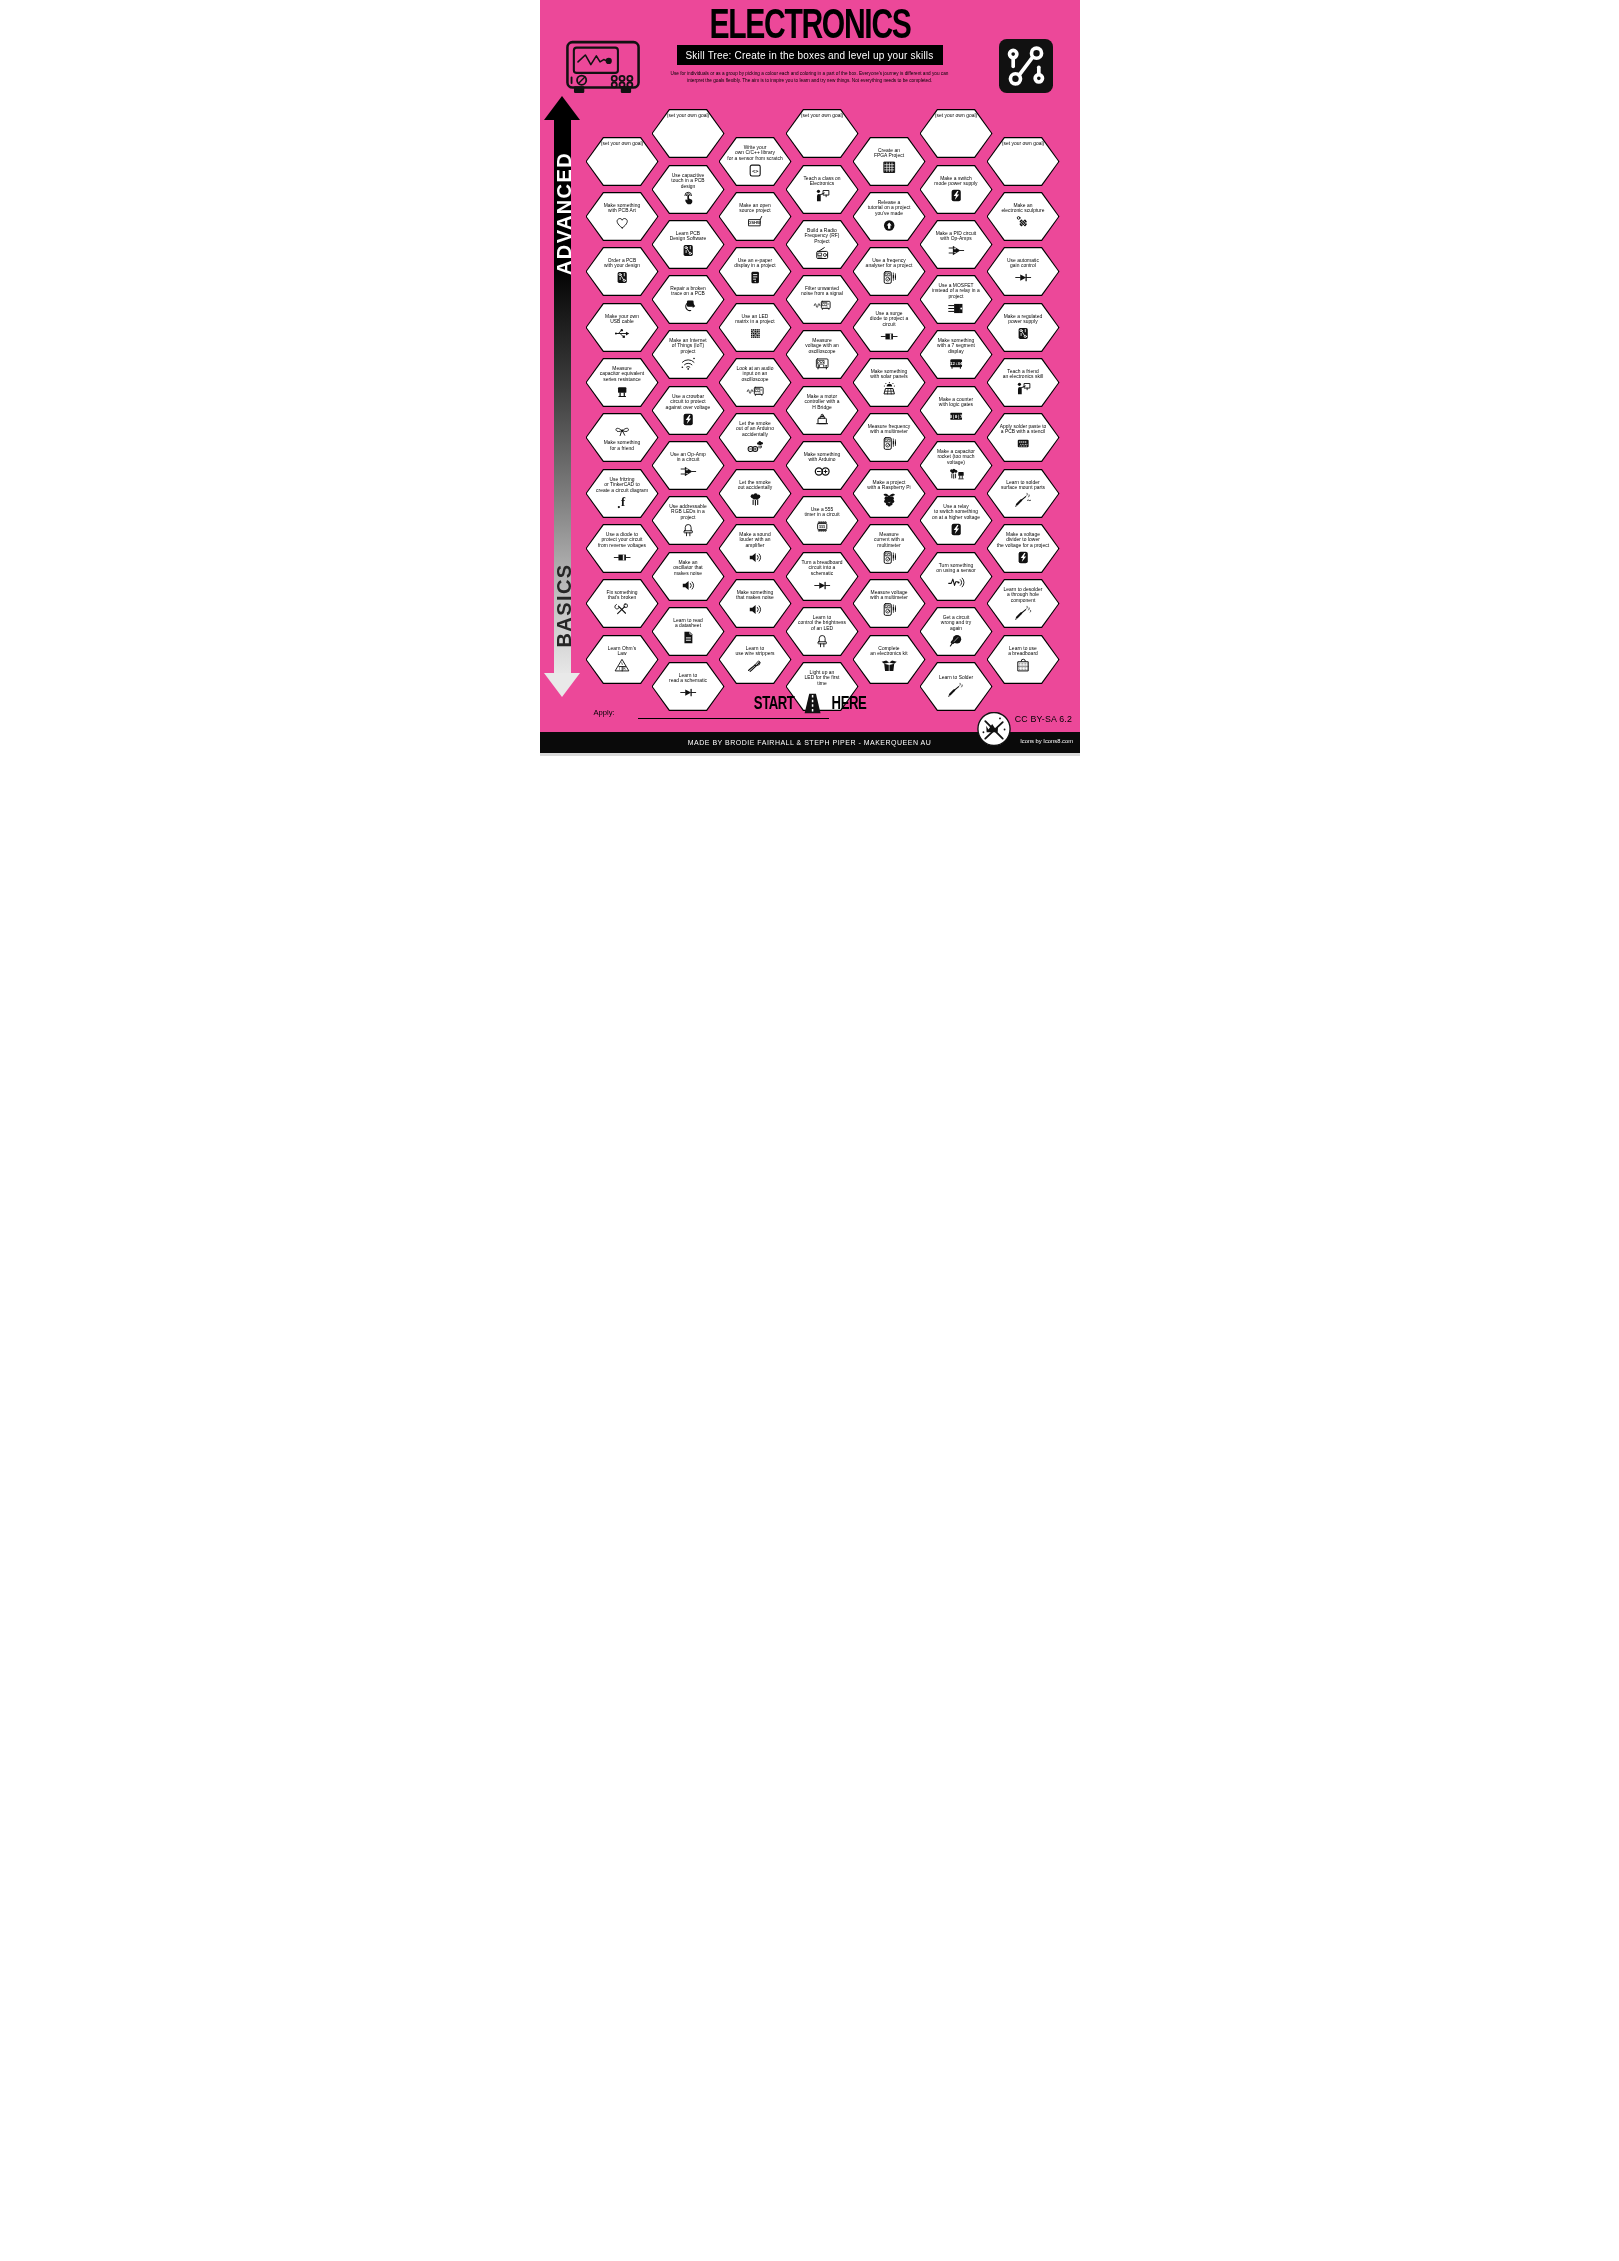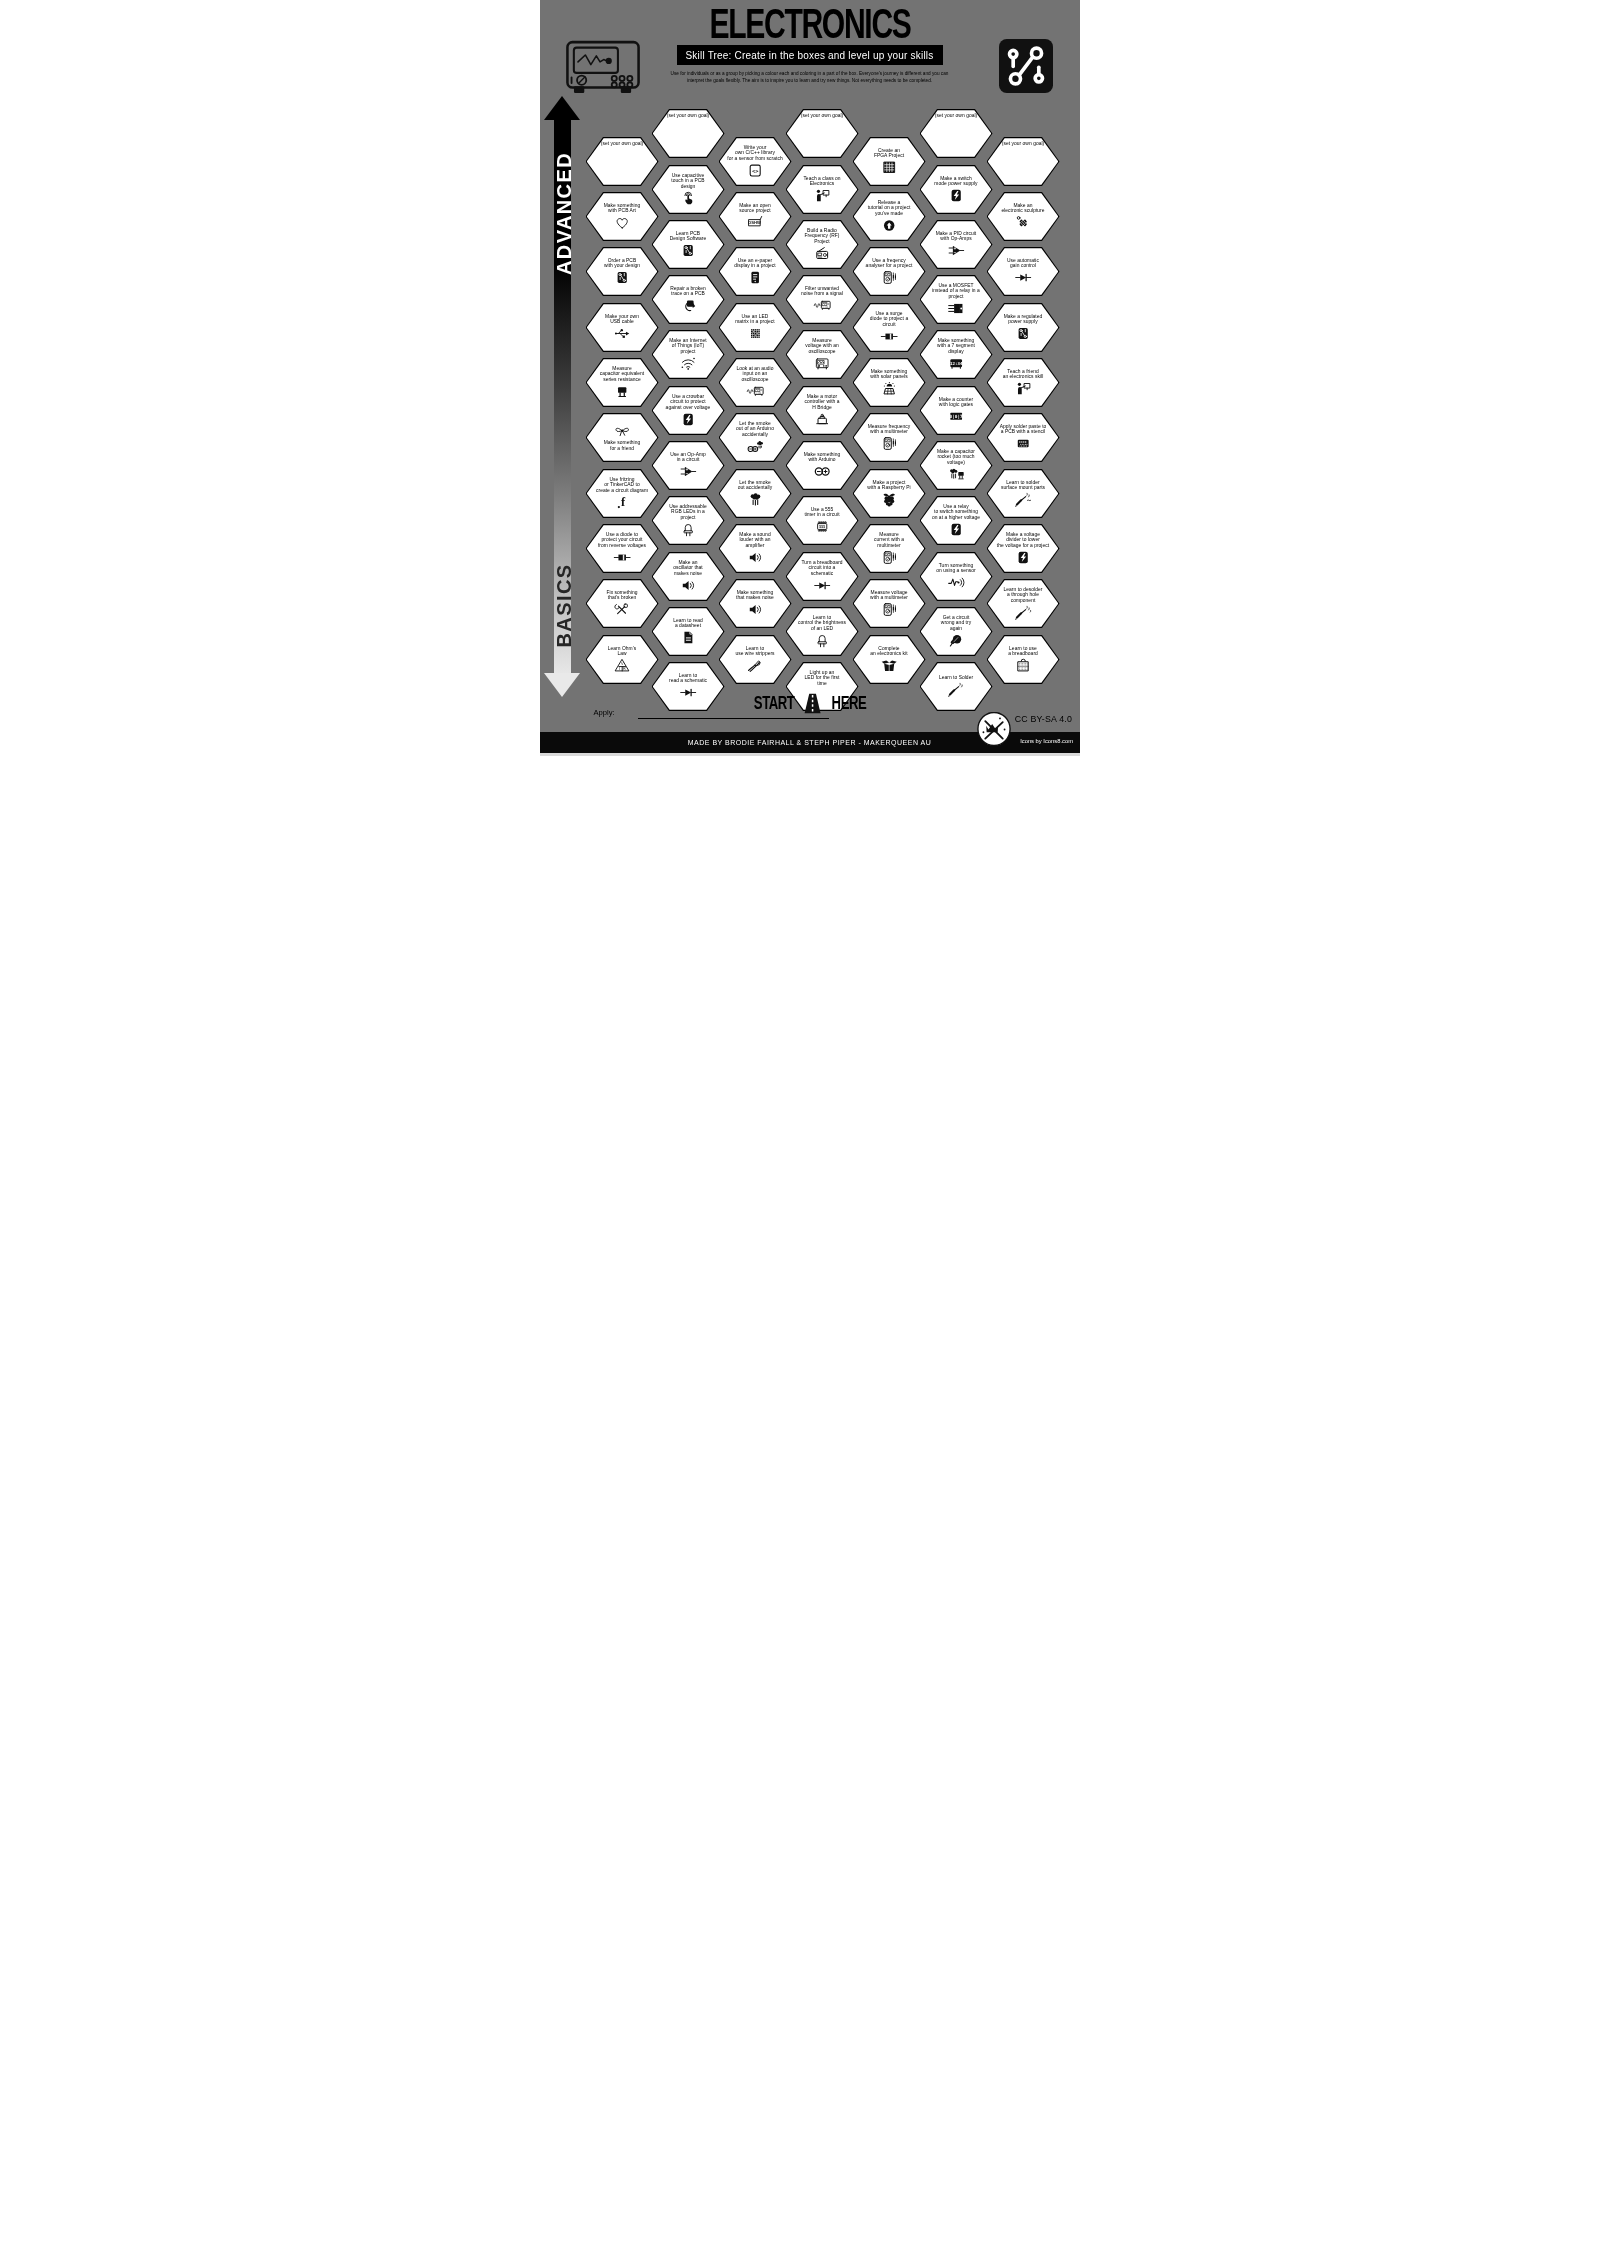--- a/index.html
+++ b/index.html
@@ -1,16 +1,16 @@
 <!DOCTYPE html>
 <html style="font-size:7.4px"><head>
 <meta charset="utf-8">
 <style>
   html,body{margin:0;padding:0;background:#fff;}
-  .page{position:relative;width:540px;height:756px;background:#737373;overflow:hidden;
+  .page{position:relative;width:540px;height:756px;background:#ec4899;overflow:hidden;
         font-family:"Liberation Sans",sans-serif;color:#000;margin:0 auto;}
   
   .title{position:absolute;left:0;right:0;top:1.8px;text-align:center;
          font-size:32px;font-weight:bold;letter-spacing:-1.4px;line-height:1;
          transform:scale(.94,1.32);transform-origin:50% 0;white-space:nowrap;}
   .subbar{position:absolute;left:50%;transform:translateX(-50%);top:45px;width:266px;height:20px;
           background:#000;display:flex;align-items:center;justify-content:center;}
   .subbar span{color:#fff;font-size:10px;font-weight:400;letter-spacing:0.2px;white-space:nowrap;}
   .desc{position:absolute;left:50%;transform:translateX(-50%);top:70px;width:350px;
         text-align:center;font-size:4.7px;line-height:1.55;color:#000;}
@@ -1380,21 +1380,21 @@
           <polygon points="14,2 30,2 41,48 3,48" fill="#111"></polygon>
           <line x1="22" y1="5" x2="22" y2="46" stroke="#fff" stroke-width="3.6" stroke-dasharray="6 5"></line>
         </svg>
       </span>
     <span class="start-word">HERE</span>
   </div>
 
   <span class="name-label">Apply:</span>
   <div class="name-line"></div>
 
-  <div class="license">CC BY-SA 4.0</div>
+  <div class="license">CC BY-SA 6.2</div>
   <div class="footbar"></div>
   <div class="credits">MADE BY BRODIE FAIRHALL &amp; STEPH PIPER  -  MAKERQUEEN AU</div>
   <div class="icons8">Icons by Icons8.com</div>
   <span class="mq-logo"><svg viewBox="0 0 74 74" width="34" height="34">
         <ellipse cx="37" cy="37" rx="35" ry="36" fill="#fff" stroke="#111" stroke-width="3"></ellipse>
         <path d="M20 30 l5 8 l8 -12 l8 12 l5 -8 l-1 14 h-24 Z" fill="#111"></path>
         <g stroke="#111" stroke-width="4" stroke-linecap="round">
           <path d="M18 20 L56 58"></path>
           <path d="M56 22 L18 58"></path>
         </g>

